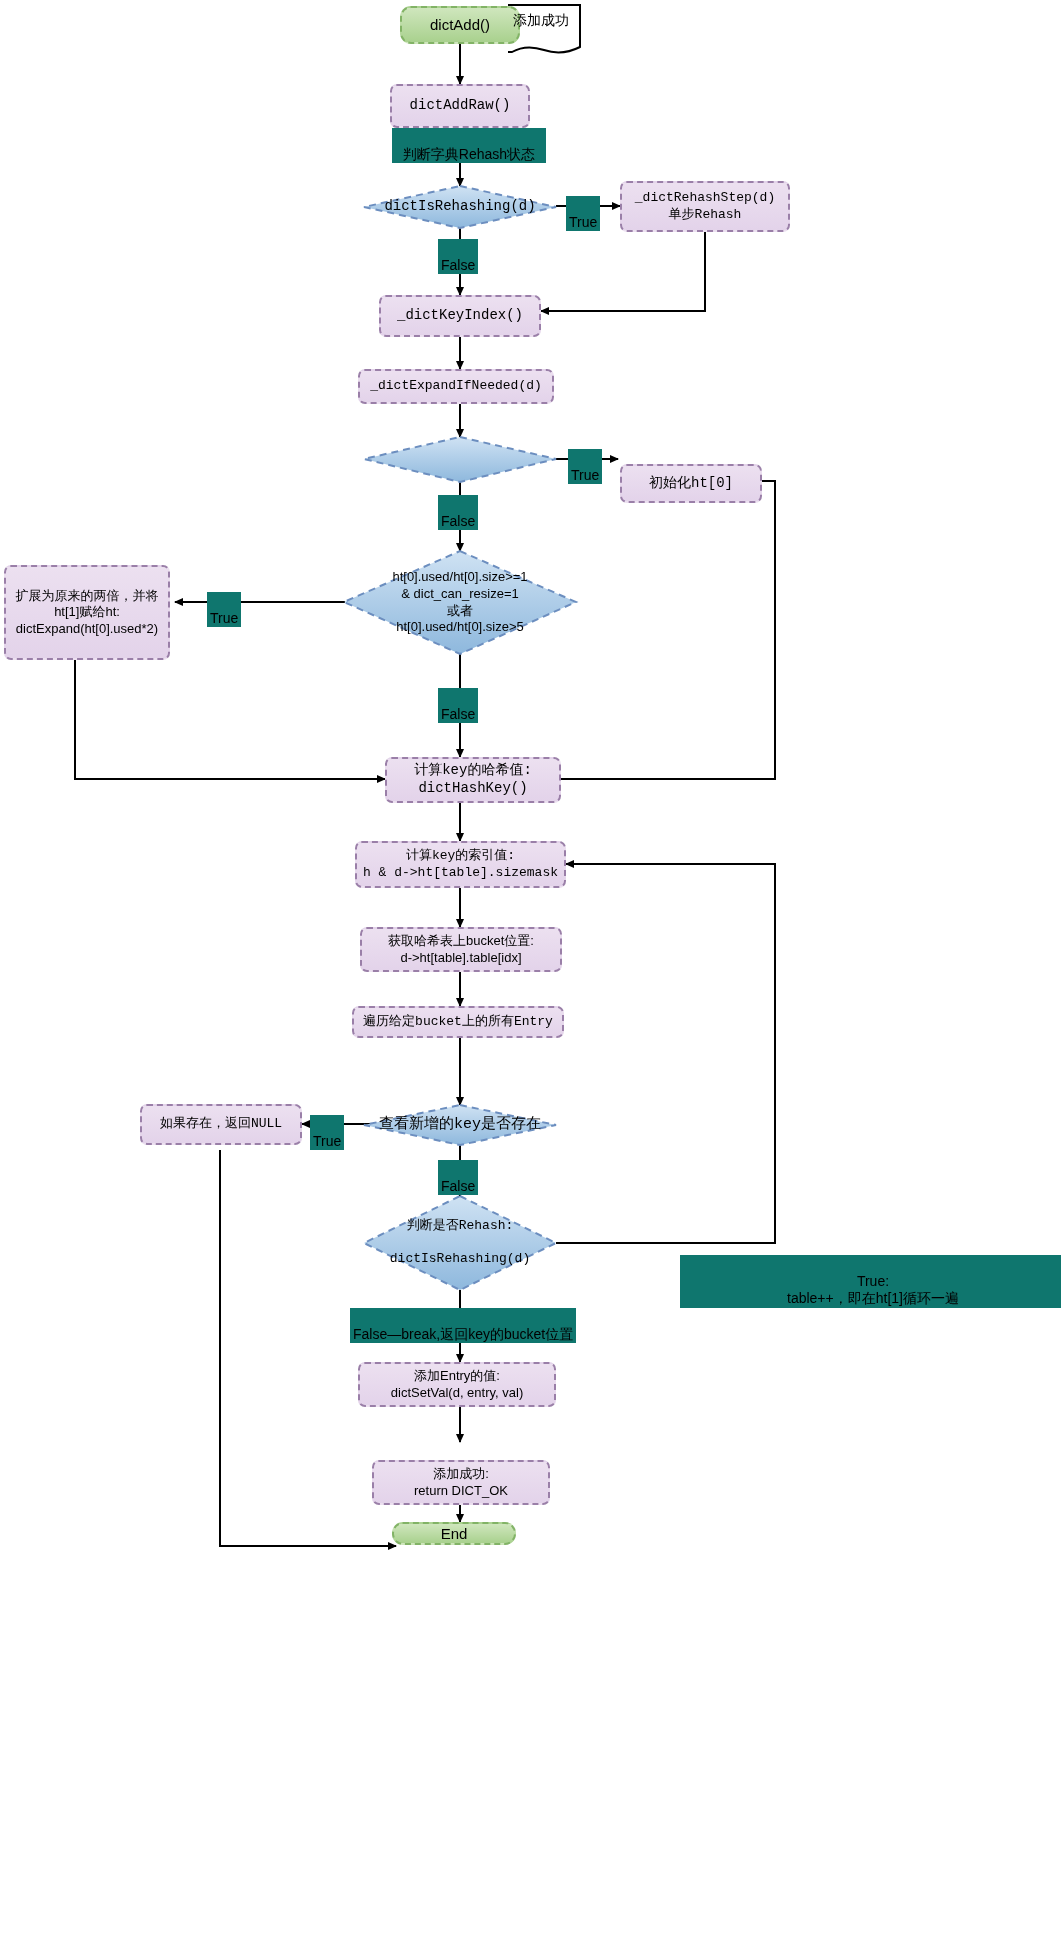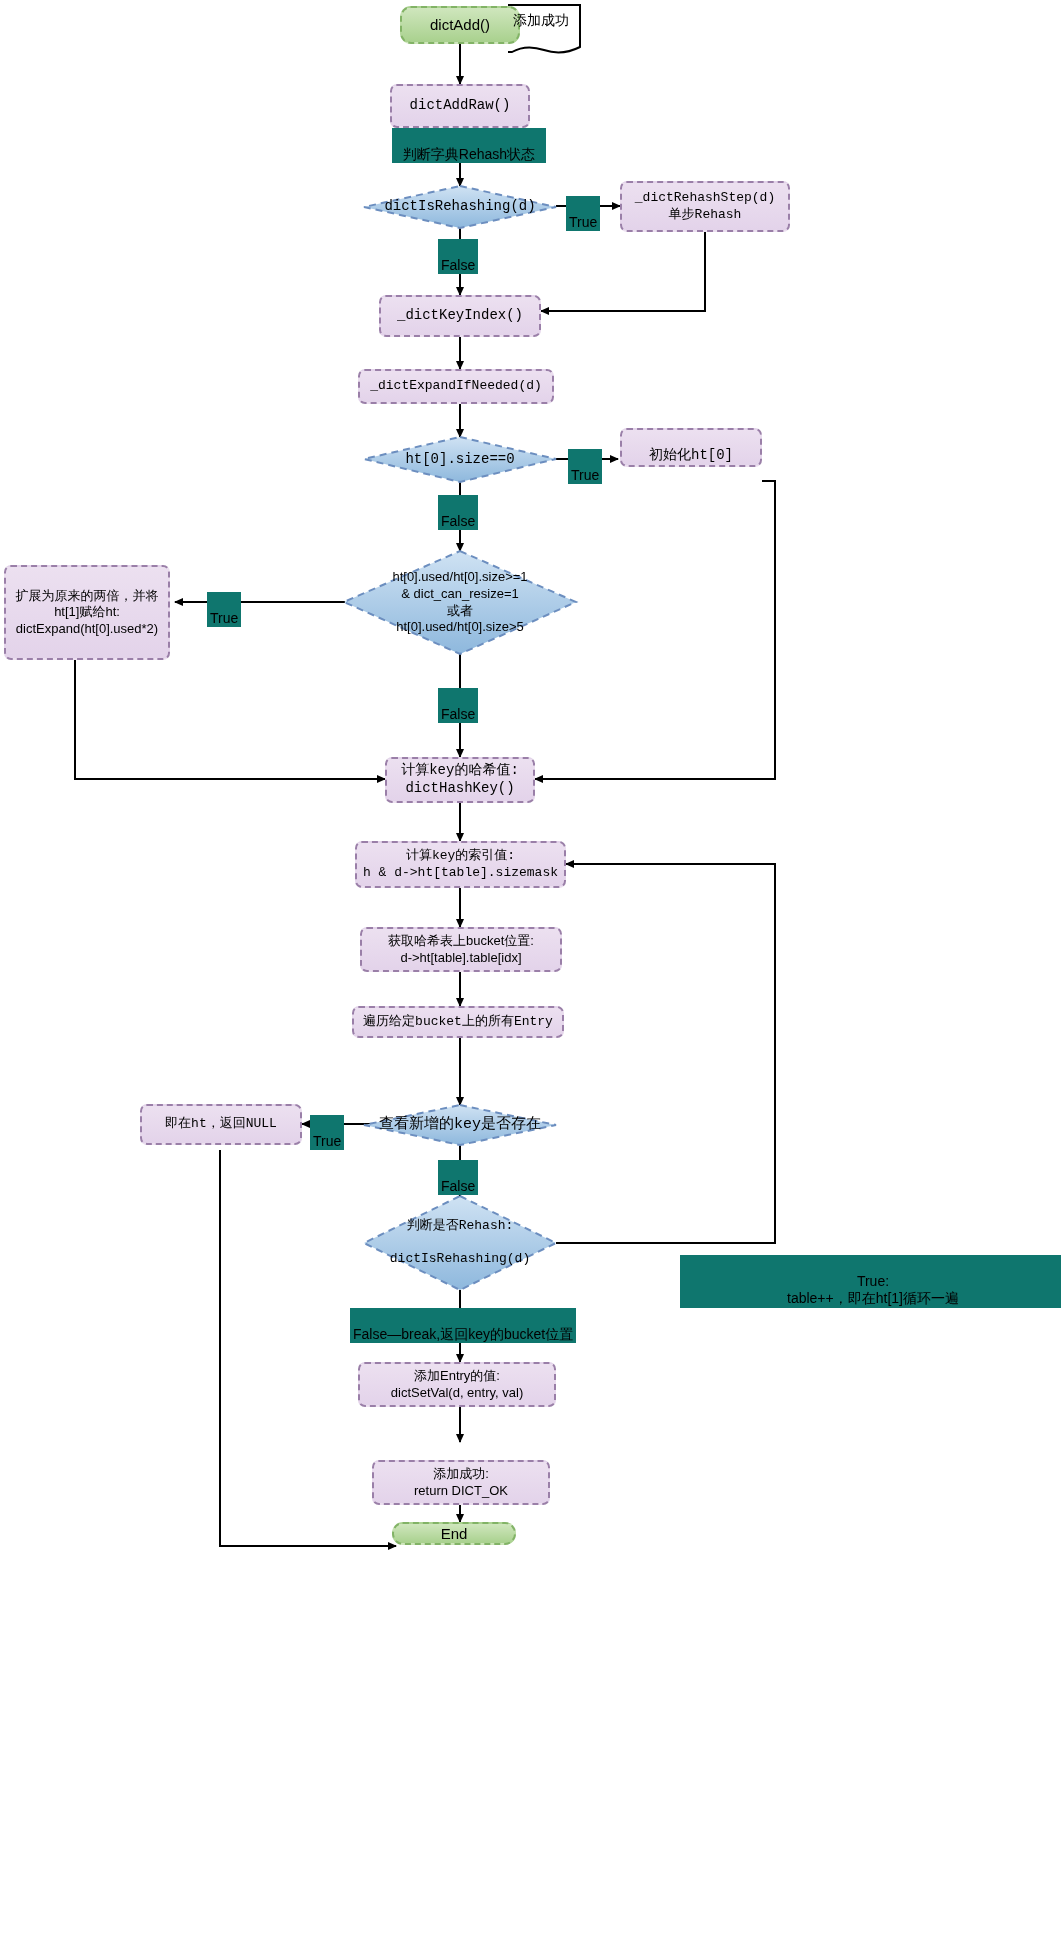--- a/index.html
+++ b/index.html
@@ -196,33 +196,30 @@
   </div>
 
   <div class="node box mono" style="left:379px; top:295px; width:162px; height:42px;">
     <span>_dictKeyIndex()</span>
   </div>
 
   <div class="node box mono" style="left:358px; top:369px; width:196px; height:35px; font-size:13px;">
     <span>_dictExpandIfNeeded(d)</span>
   </div>
 
-  <div class="node diamond" style="left:364px; top:437px; width:192px; height:45px;">
-    <span class="dlabel mono">ht[0].size==0</span>
-  </div>
 
   <div class="edge-label" style="left:568px; top:449px;">
     <span>True</span>
   </div>
 
   <div class="edge-label" style="left:438px; top:495px;">
     <span>False</span>
   </div>
 
-  <div class="node box" style="left:620px; top:428px; width:142px; height:39px;align-items:flex-end;">
+  <div class="node box" style="left:620px; top:464px; width:142px; height:39px;">
     <span class="mono">初始化ht[0]</span>
   </div>
 
   <div class="node diamond" style="left:344px; top:551px; width:232px; height:103px;">
     <span class="dlabel" style="font-size:13px;">ht[0].used/ht[0].size&gt;=1
 &amp; dict_can_resize=1
 或者
 ht[0].used/ht[0].size&gt;5</span>
   </div>
 
@@ -233,21 +230,21 @@
   <div class="edge-label" style="left:438px; top:688px;">
     <span>False</span>
   </div>
 
   <div class="node box" style="left:4px; top:565px; width:166px; height:95px; font-size:13px;">
     <span>扩展为原来的两倍，并将
 ht[1]赋给ht:
 dictExpand(ht[0].used*2)</span>
   </div>
 
-  <div class="node box" style="left:385px; top:757px; width:150px; height:46px;">
+  <div class="node box" style="left:385px; top:757px; width:176px; height:46px;">
     <span class="mono">计算key的哈希值:
 dictHashKey()</span>
   </div>
 
   <div class="node box mono" style="left:355px; top:841px; width:211px; height:47px; font-size:13px;">
     <span>计算key的索引值:
 h &amp; d-&gt;ht[table].sizemask</span>
   </div>
 
   <div class="node box" style="left:360px; top:927px; width:202px; height:45px; font-size:13px;">
@@ -265,21 +262,21 @@
 
   <div class="edge-label" style="left:310px; top:1115px;">
     <span>True</span>
   </div>
 
   <div class="edge-label" style="left:438px; top:1160px;">
     <span>False</span>
   </div>
 
   <div class="node box mono" style="left:140px; top:1104px; width:162px; height:41px; font-size:13px;">
-    <span>即在ht，返回NULL</span>
+    <span>如果存在，返回NULL</span>
   </div>
 
   <div class="node diamond" style="left:344px; top:1196px; width:232px; height:94px;">
     <span class="dlabel mono" style="font-size:13px;">判断是否Rehash:
 
 dictIsRehashing(d)</span>
   </div>
 
   <div class="edge-label" style="left:680px; top:1255px; width:380px; text-align:center;">
     <span>True:

